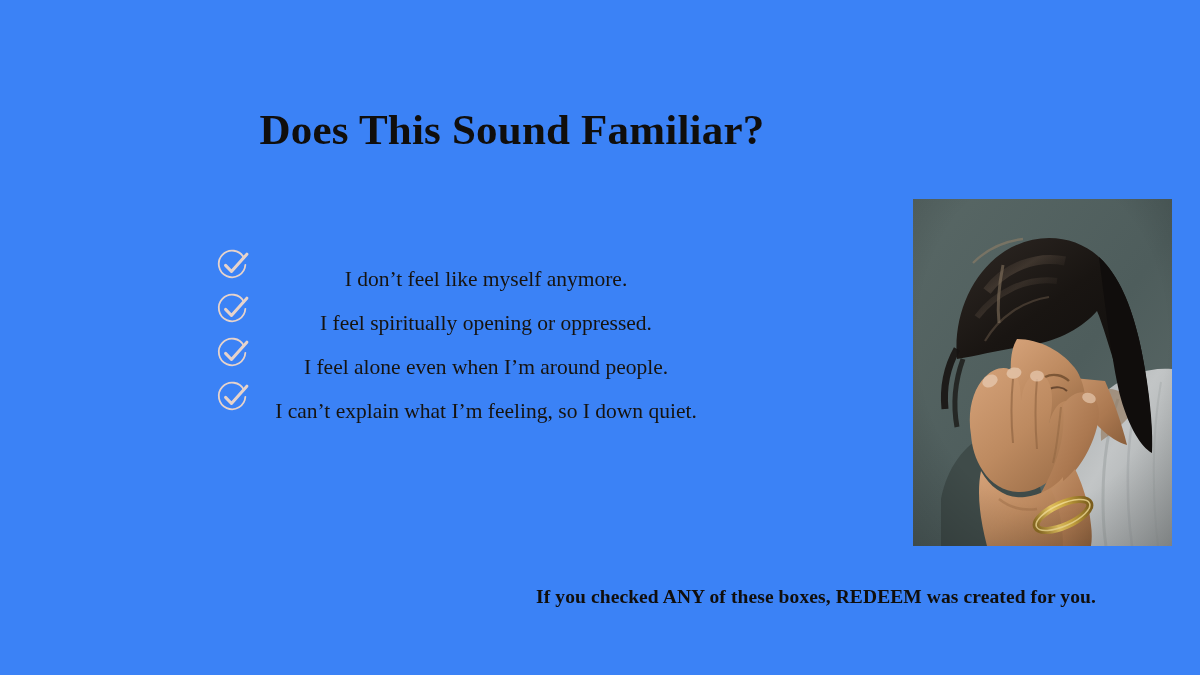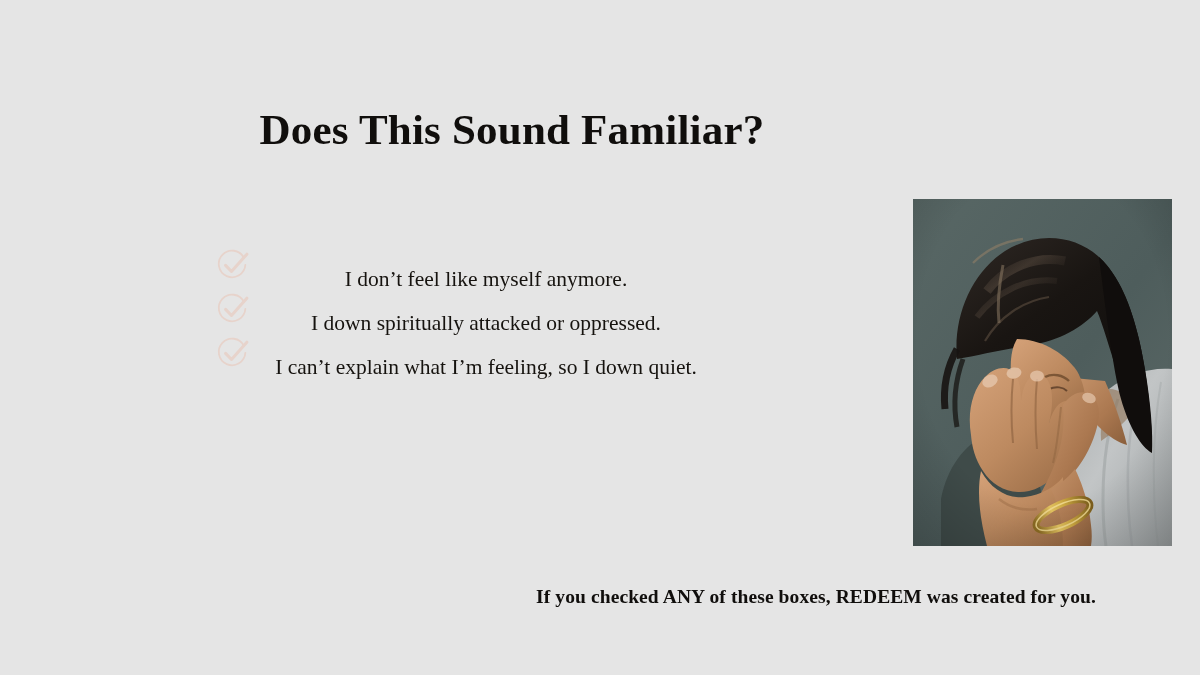--- a/index.html
+++ b/index.html
@@ -11,21 +11,21 @@
     height: 675px;
     background: #faf8f5;
     font-family: "Liberation Serif", "DejaVu Serif", serif;
     overflow: hidden;
     position: relative;
   }
 
   .slide {
     position: absolute;
     inset: 0;
-    background: #e5e5e5;
+    background: #3b82f6;
     padding-left: 28px;
   }
 
   
   .slide-title {
     position: absolute;
     left: 0;
     top: 106px;
     width: 1024px;
     text-align: center;
@@ -127,23 +127,32 @@
     </div>
 
 
     <div class="check-row">
       <span class="check-icon">
         <svg viewBox="0 0 40 40" xmlns="http://www.w3.org/2000/svg">
           <path d="M31.5 12.5 A14 14 0 1 0 33 19.8" fill="none" stroke="#e7d3cb" stroke-width="1.9" stroke-linecap="round"></path>
           <path d="M12.2 20.4 L18.4 26.8 L34.6 8.6" fill="none" stroke="#e7d3cb" stroke-width="3.2" stroke-linecap="round" stroke-linejoin="round"></path>
         </svg>
       </span>
-      <span class="check-text">I down spiritually attacked or oppressed.</span>
-    </div>
-
+      <span class="check-text">I feel spiritually opening or oppressed.</span>
+    </div>
+
+    <div class="check-row">
+      <span class="check-icon">
+        <svg viewBox="0 0 40 40" xmlns="http://www.w3.org/2000/svg">
+          <path d="M31.5 12.5 A14 14 0 1 0 33 19.8" fill="none" stroke="#e7d3cb" stroke-width="1.9" stroke-linecap="round"></path>
+          <path d="M12.2 20.4 L18.4 26.8 L34.6 8.6" fill="none" stroke="#e7d3cb" stroke-width="3.2" stroke-linecap="round" stroke-linejoin="round"></path>
+        </svg>
+      </span>
+      <span class="check-text">I feel alone even when I’m around people.</span>
+    </div>
 
     <div class="check-row">
       <span class="check-icon">
         <svg viewBox="0 0 40 40" xmlns="http://www.w3.org/2000/svg">
           <path d="M31.5 12.5 A14 14 0 1 0 33 19.8" fill="none" stroke="#e7d3cb" stroke-width="1.9" stroke-linecap="round"></path>
           <path d="M12.2 20.4 L18.4 26.8 L34.6 8.6" fill="none" stroke="#e7d3cb" stroke-width="3.2" stroke-linecap="round" stroke-linejoin="round"></path>
         </svg>
       </span>
       <span class="check-text">I can’t explain what I’m feeling, so I down quiet.</span>
     </div>

